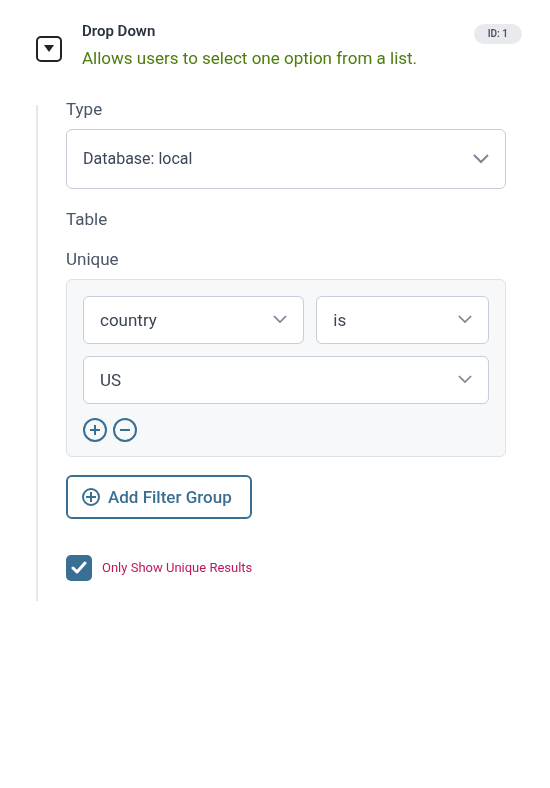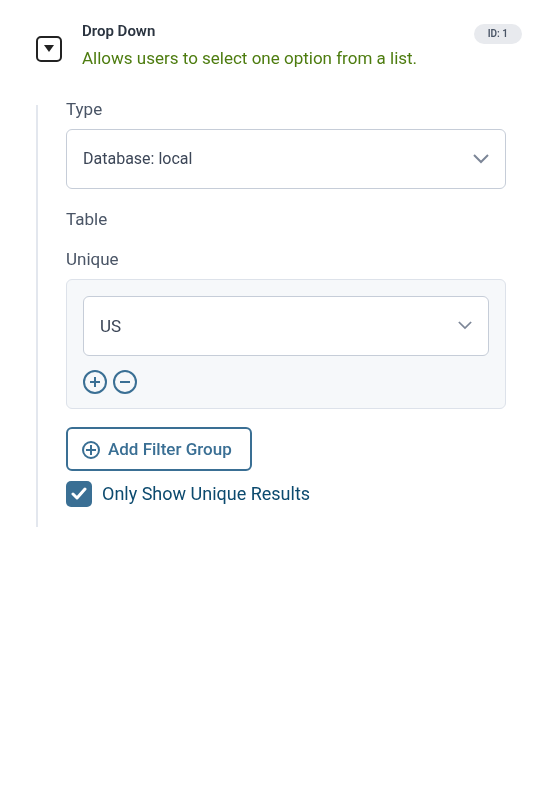--- a/index.html
+++ b/index.html
@@ -99,21 +99,21 @@
   }
   .filters-row {
     display: flex;
     gap: 12px;
     margin-bottom: 12px;
   }
   .filters-row .select { height: 48px; font-size: 17px; }
   .filters-row .col-field { flex: 1.35; }
   .filters-row .col-op { flex: 1; }
   .filters-value { margin-bottom: 12px; }
-  .filters-value .select { height: 60px; font-size: 17px; }
+  .filters-value .select { height: 48px; font-size: 17px; }
   .filter-circle-row {
     display: flex;
     gap: 6px;
     padding-top: 2px;
   }
   .circle-btn {
     width: 24px;
     height: 24px;
     border: 2px solid #3a6f94;
     border-radius: 50%;
@@ -133,21 +133,21 @@
   }
   .circle-btn .plus::before,
   .circle-btn .plus::after {
     content:""; position:absolute; background:#3a6f94;
   }
   .circle-btn .plus::before { left:4px; top:0; width:2px; height:10px; }
   .circle-btn .plus::after  { top:4px; left:0; height:2px; width:10px; }
 
   .add-group-btn {
     display: inline-flex;
-    align-items: flex-end;
+    align-items: center;
     gap: 8px;
     border: 2px solid #3a6f94;
     color: #3a6f94;
     border-radius: 6px;
     padding: 10px 18px 10px 14px;
     font-size: 17px;
     font-weight: 500;
     background: #fff;
     cursor: pointer;
     margin-top: 18px;
@@ -163,23 +163,23 @@
   .add-group-btn .biggerplus::after {
     content:""; position:absolute; background:#3a6f94;
   }
   .add-group-btn .biggerplus::before { width:2px; height:10px; }
   .add-group-btn .biggerplus::after  { height:2px; width:10px; }
 
   .check-row {
     display:flex;
     align-items:center;
     gap:10px;
-    margin-top: 10px;
-    font-size: 18px;
-    color:#0c4a6e;
+    margin-top: 36px;
+    font-size: 13px;
+    color:#be185d;
   }
   .checkbox {
     width:26px; height:26px;
     background:#3a6f94;
     border-radius:5px;
     display:flex; align-items:center; justify-content:center;
     cursor:pointer;
   }
 </style>
 </head>
@@ -214,20 +214,38 @@
       </div>
     </div>
 
     <div class="field-group">
       <div class="field-label">Table</div>
     </div>
 
     <div class="field-group">
       <div class="field-label">Unique</div>
       <div class="filters-box">
+        <div class="filters-row">
+          <div class="select col-field">
+            <span>country</span>
+            <span class="chev">
+              <svg width="14" height="9" viewBox="0 0 16 10">
+                  <polyline points="1,1 8,8 15,1" fill="none" stroke="#7c8697" stroke-width="2"></polyline>
+                </svg>
+            </span>
+          </div>
+          <div class="select col-op">
+            <span>is</span>
+            <span class="chev">
+              <svg width="14" height="9" viewBox="0 0 16 10">
+                  <polyline points="1,1 8,8 15,1" fill="none" stroke="#7c8697" stroke-width="2"></polyline>
+                </svg>
+            </span>
+          </div>
+        </div>
         <div class="filters-value">
           <div class="select">
             <span>US</span>
             <span class="chev">
               <svg width="14" height="9" viewBox="0 0 16 10">
                   <polyline points="1,1 8,8 15,1" fill="none" stroke="#7c8697" stroke-width="2"></polyline>
                 </svg>
             </span>
           </div>
         </div>

